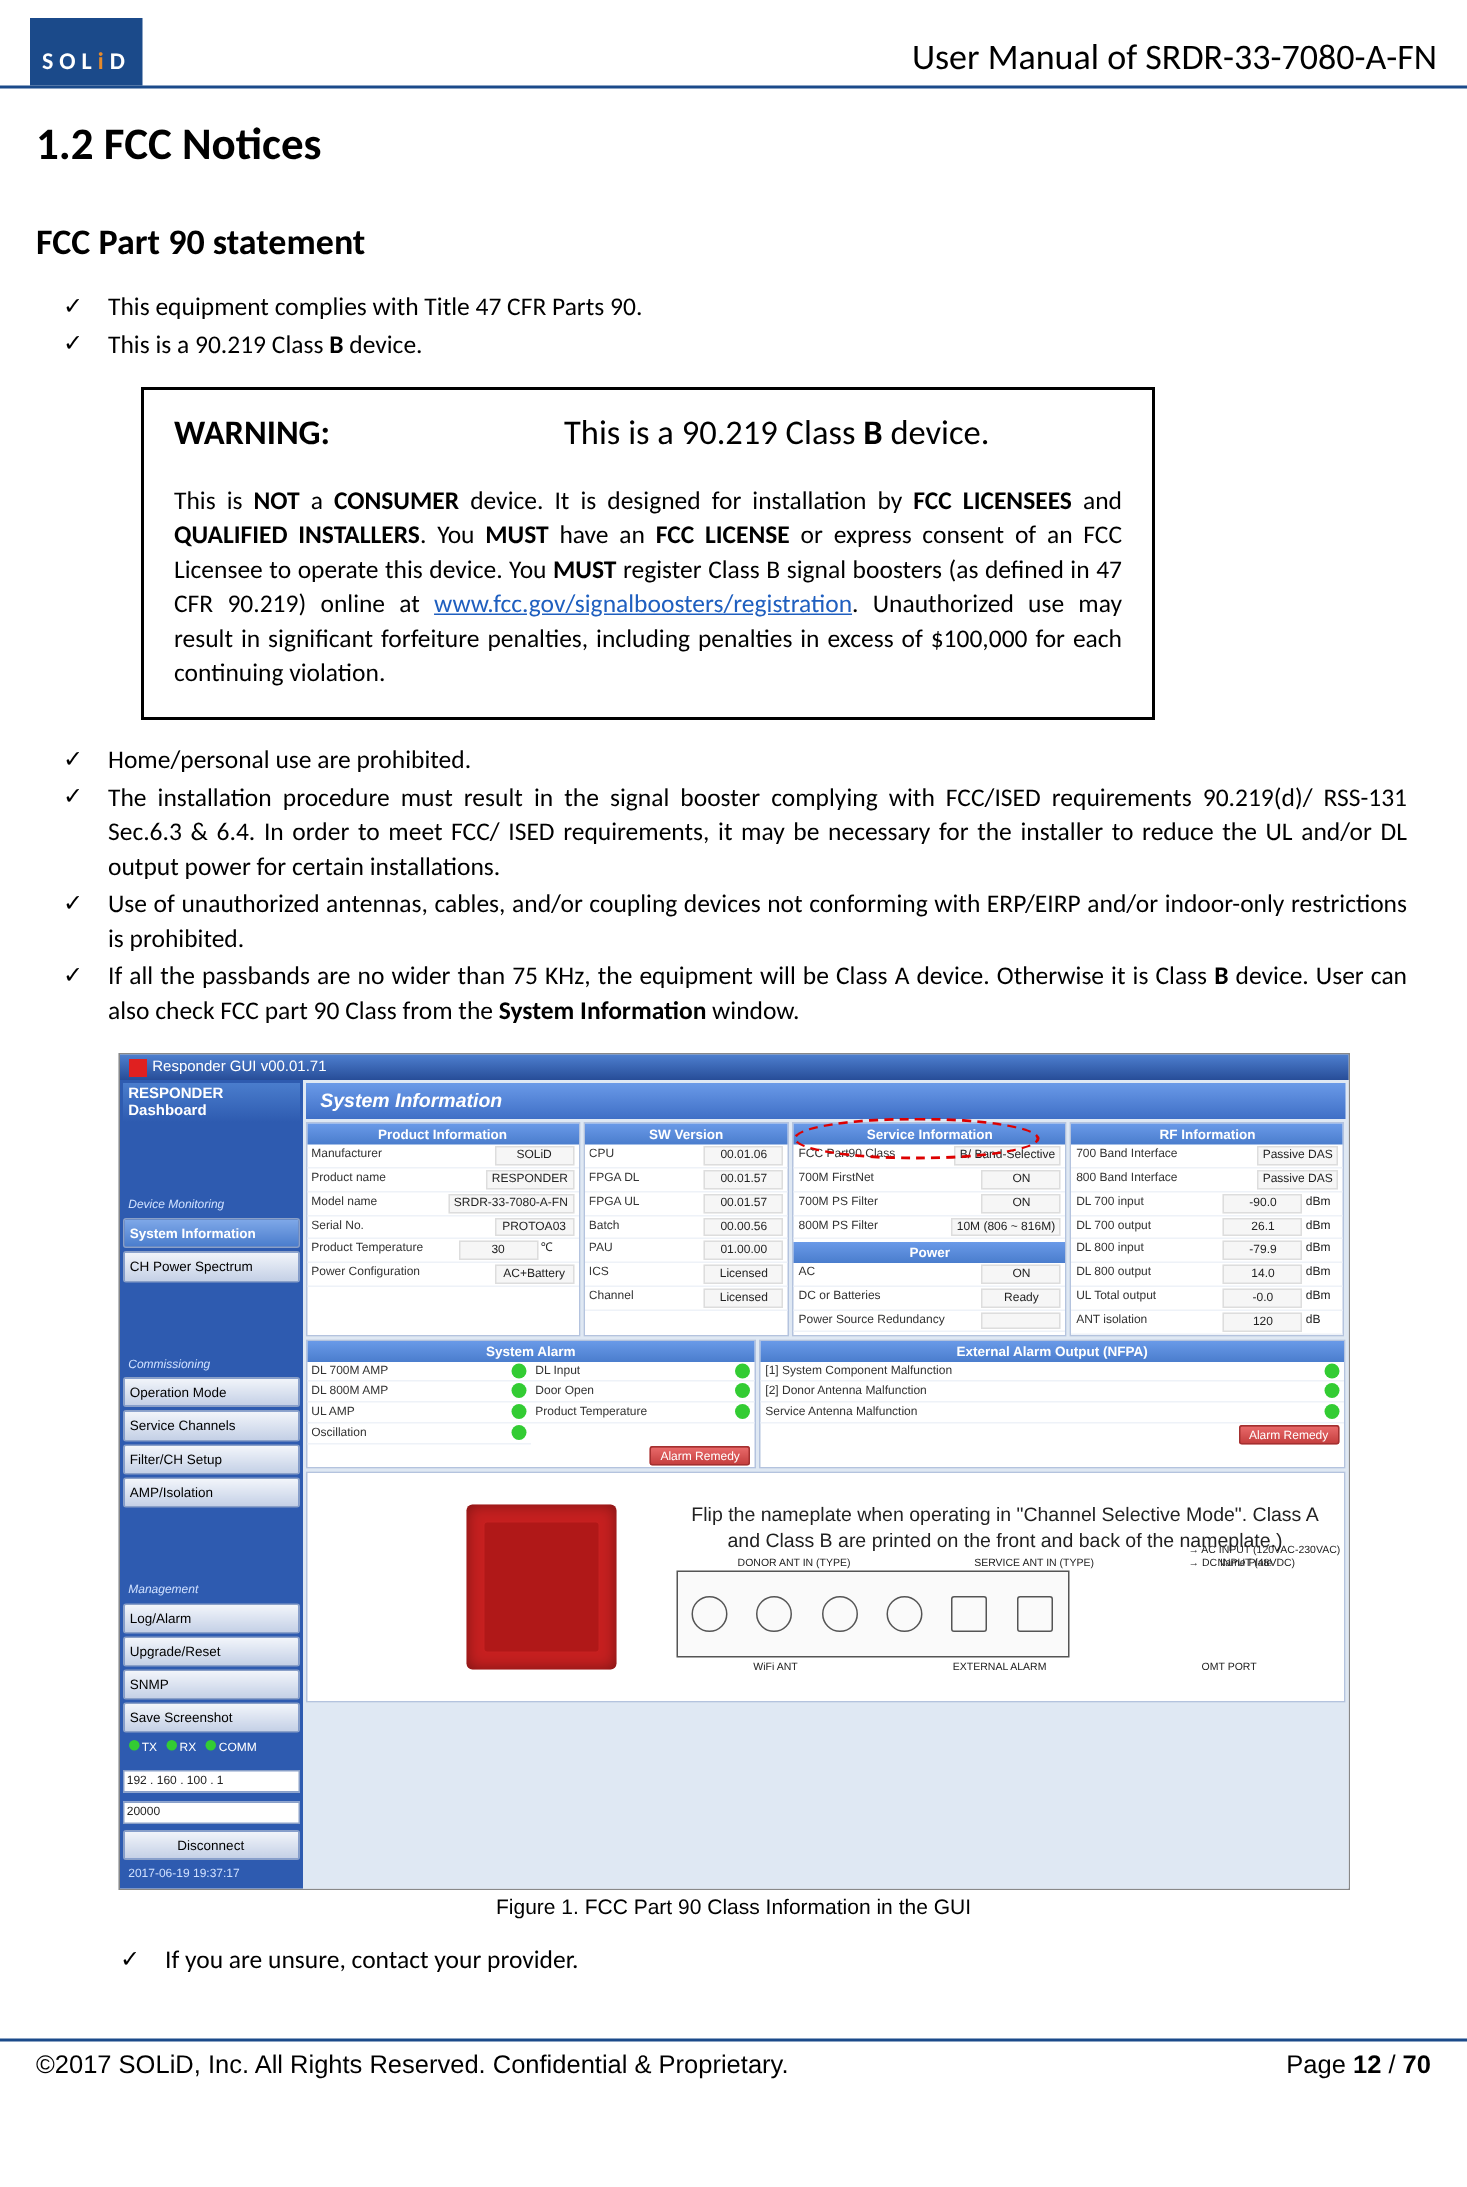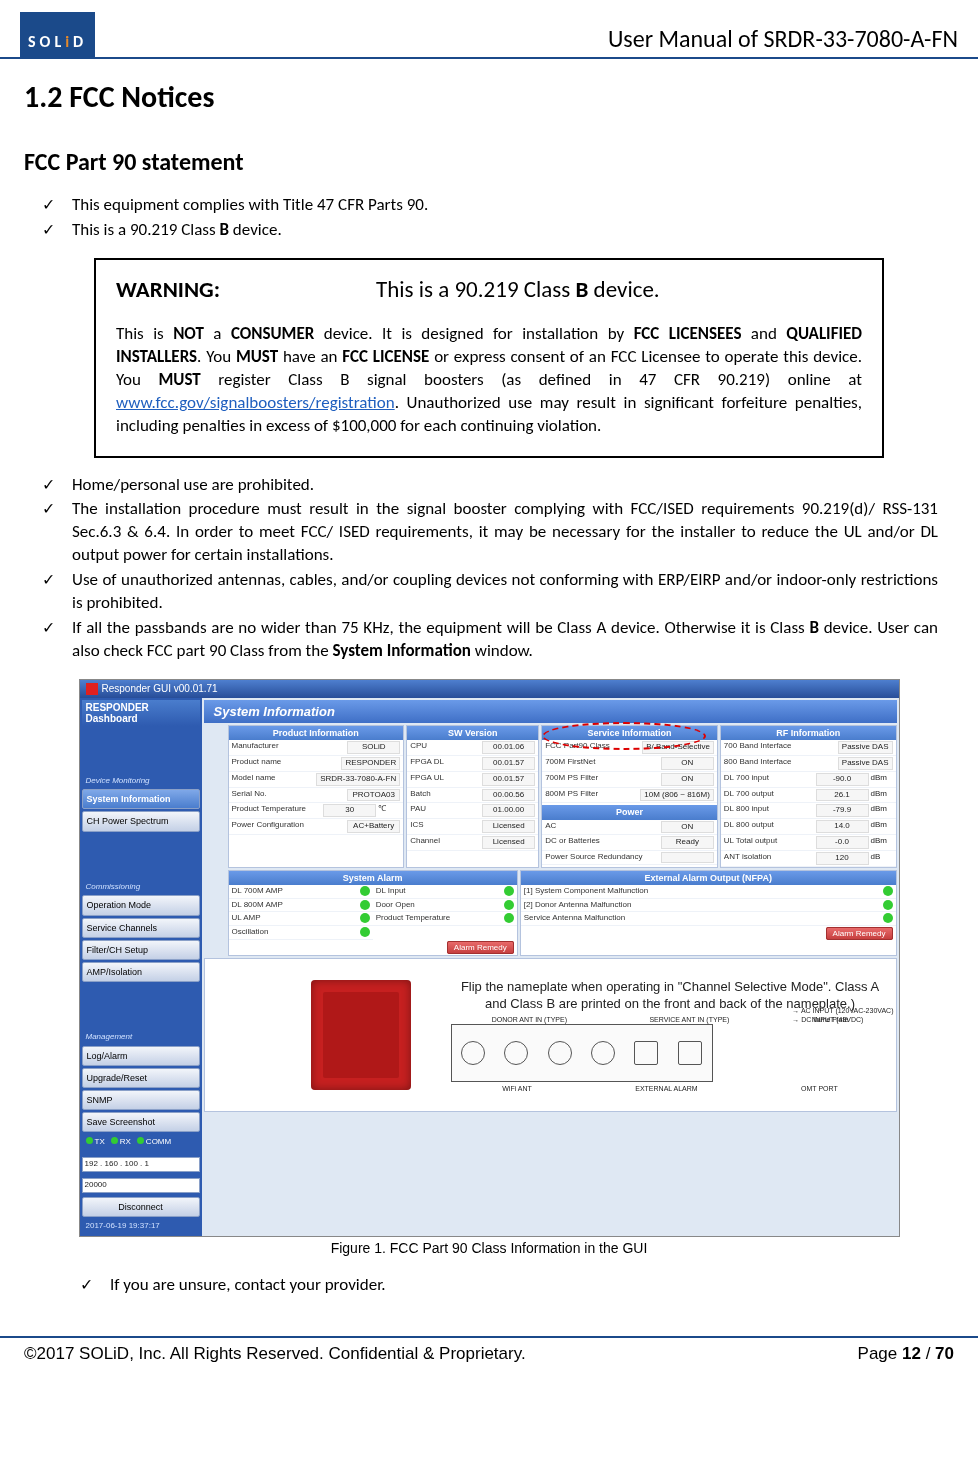--- a/index.html
+++ b/index.html
@@ -64,21 +64,21 @@
     top: 0;
     font-size: 16px;
   }
   ul.check.indent li {
     margin-left: 38px;
   }
   .warning-box {
     border: 2px solid #000;
     margin: 16px 0 16px 70px;
     padding: 14px 20px 18px 20px;
-    width: 790px;
+    width: 676px;
     box-sizing: border-box;
     text-align: justify;
   }
   .warning-top {
     display: flex;
     margin-bottom: 18px;
     font-size: 23px;
   }
   .warning-top .label {
     font-weight: bold;
@@ -187,21 +187,20 @@
     color: #fff;
     font-style: italic;
     font-weight: bold;
     font-size: 13px;
     padding: 3px 10px;
   }
   .panel-row {
     display: flex;
     gap: 2px;
     margin-top: 2px;
-    margin-left: 24px;
   }
   .panel {
     background: #fff;
     border: 1px solid #b4c3de;
     flex: 1;
     min-width: 0;
   }
   .panel-head {
     background: linear-gradient(#6a9ae8, #4a7dcd);
     color: #fff;

